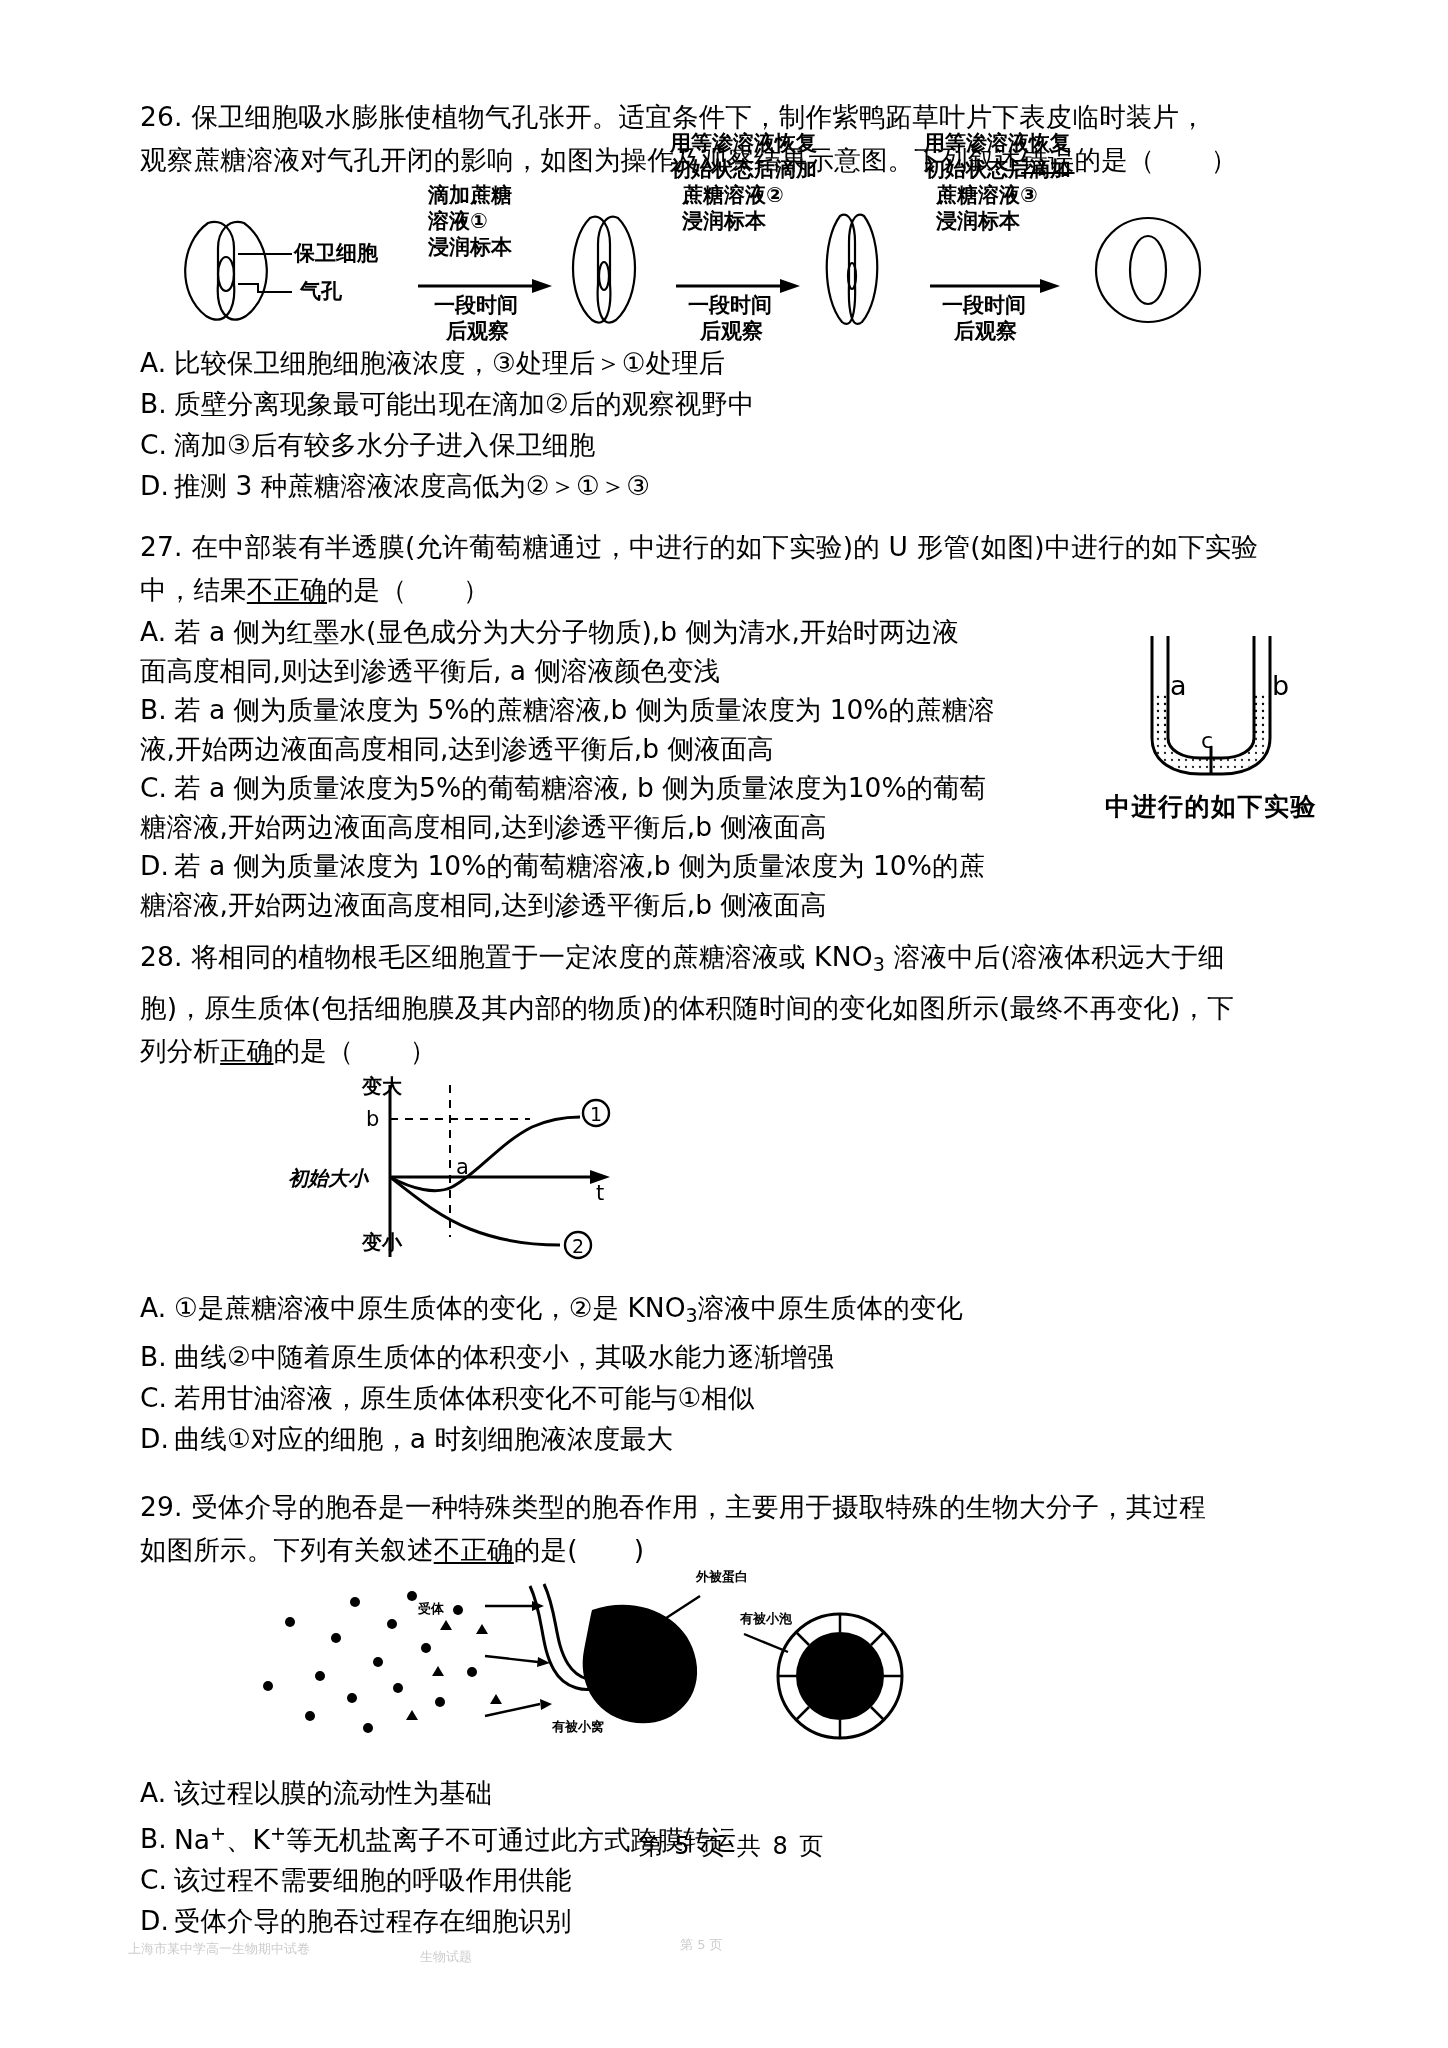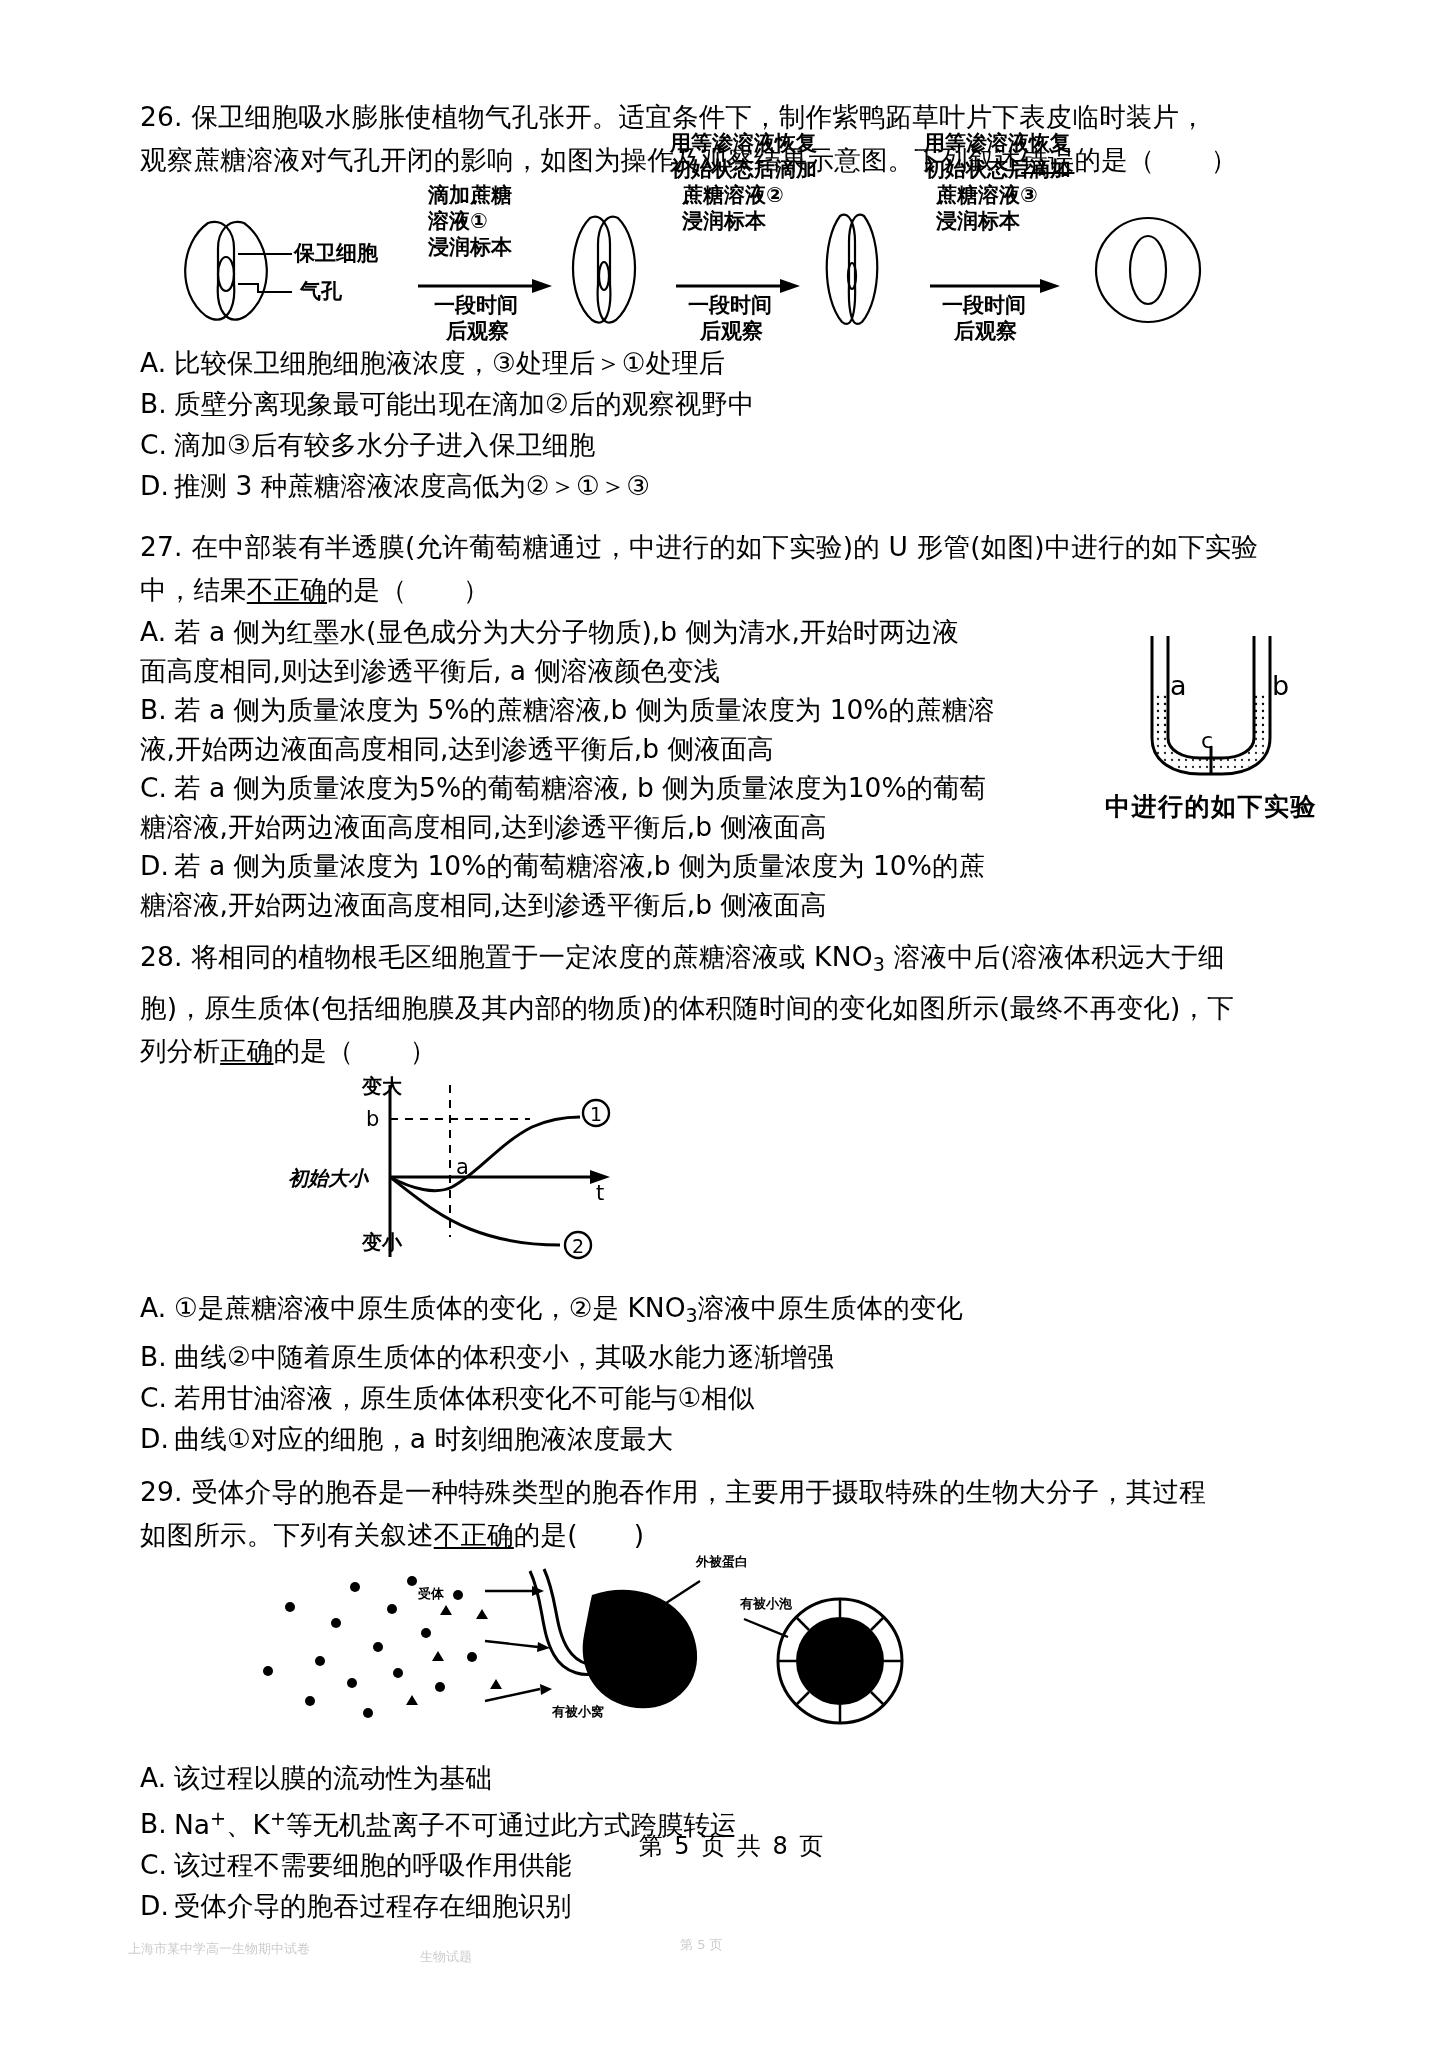--- a/index.html
+++ b/index.html
@@ -310,21 +310,21 @@
 
   <p class="opt">
     <span class="lbl">A.</span><span>①是蔗糖溶液中原生质体的变化，②是 KNO</span><span class="sub">3</span><span>溶液中原生质体的变化</span>
   </p>
   <p class="opt">
     <span class="lbl">B.</span><span>曲线②中随着原生质体的体积变小，其吸水能力逐渐增强</span>
   </p>
   <p class="opt">
     <span class="lbl">C.</span><span>若用甘油溶液，原生质体体积变化不可能与①相似</span>
   </p>
-  <p class="opt" style="margin-bottom:12px;">
+  <p class="opt" style="margin-bottom:27px;">
     <span class="lbl">D.</span><span>曲线①对应的细胞，a 时刻细胞液浓度最大</span>
   </p>
 
   <p class="q">
     <span>29.</span>
     <span>受体介导的胞吞是一种特殊类型的胞吞作用，主要用于摄取特殊的生物大分子，其过程</span>
   </p>
   <p class="q">
     <span>如图所示。下列有关叙述</span><span class="u">不正确</span><span>的是(</span><span class="blank"></span><span>)</span>
   </p>

